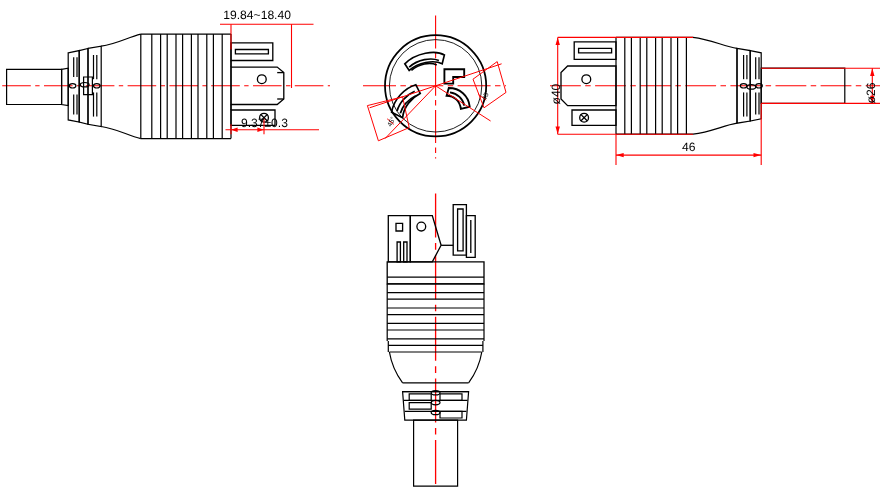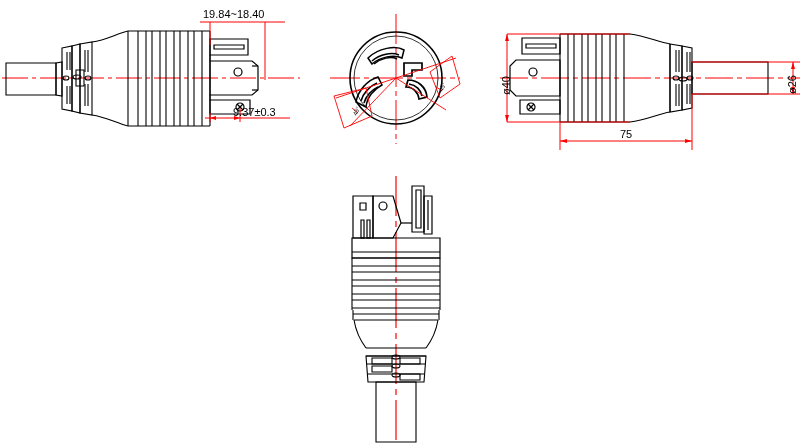--- a/index.html
+++ b/index.html
@@ -291,23 +291,23 @@
     </g>
 
     <g fill="none" stroke="#000000" stroke-width="1.1">
       <path d="M376 382 L416 382 L416 442 L376 442 Z"></path>
     </g>
   </g>
 </svg>
 
 <div class="dimtext" style="left:203px;top:8px;">19.84~18.40</div>
 
-<div class="dimtext" style="left:233px;top:106px;">9.37±0.3</div>
+<div class="dimtext" style="left:219px;top:106px;">9.37±0.3</div>
 
 <div class="dimtext rot90" style="left:500px;top:95px;">ø40</div>
 
 <div class="dimtext rot90" style="left:786px;top:94px;">ø26</div>
 
-<div class="dimtext" style="left:620px;top:128px;">75</div>
+<div class="dimtext" style="left:620px;top:128px;">46</div>
 
 <div class="dimtext tiny" style="left:438px;top:84px;transform:rotate(-65deg);">45°</div>
 
 <div class="dimtext tiny" style="left:352px;top:108px;transform:rotate(-65deg);">45°</div>
 
 </body></html>

